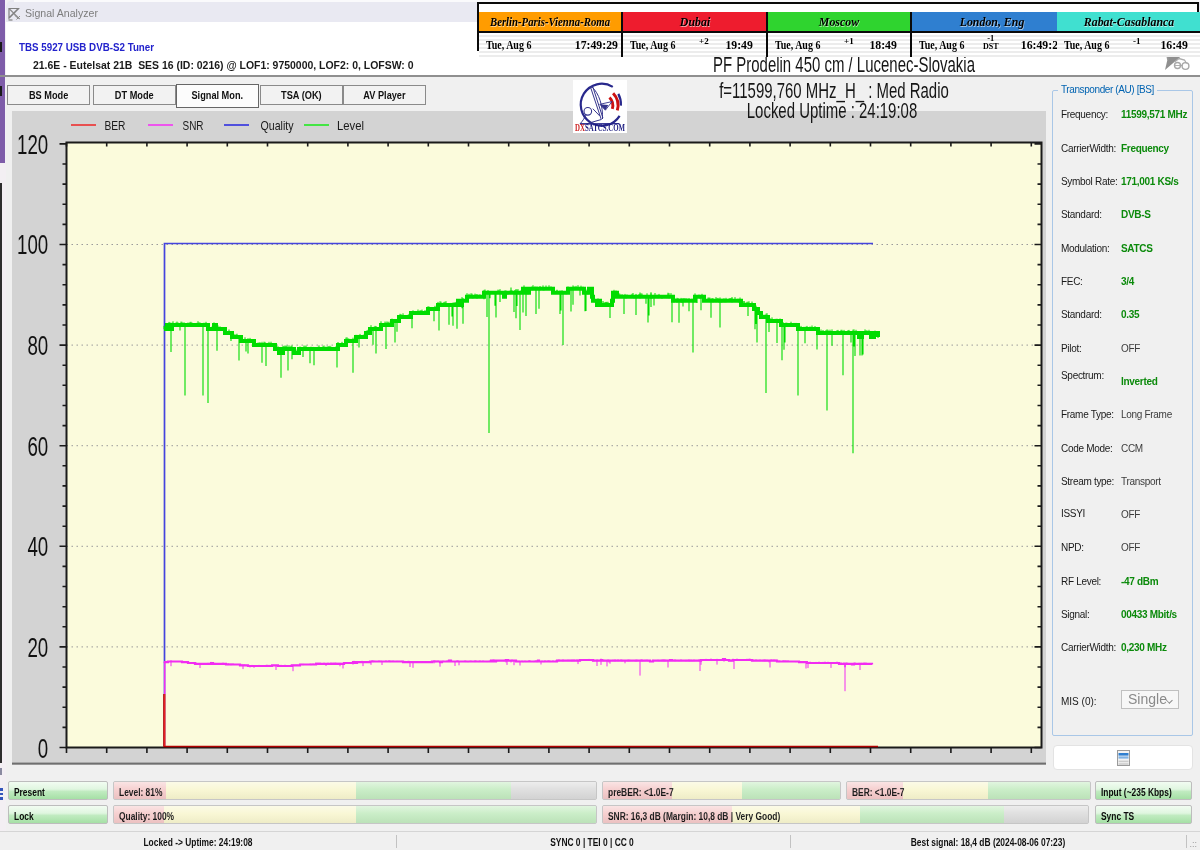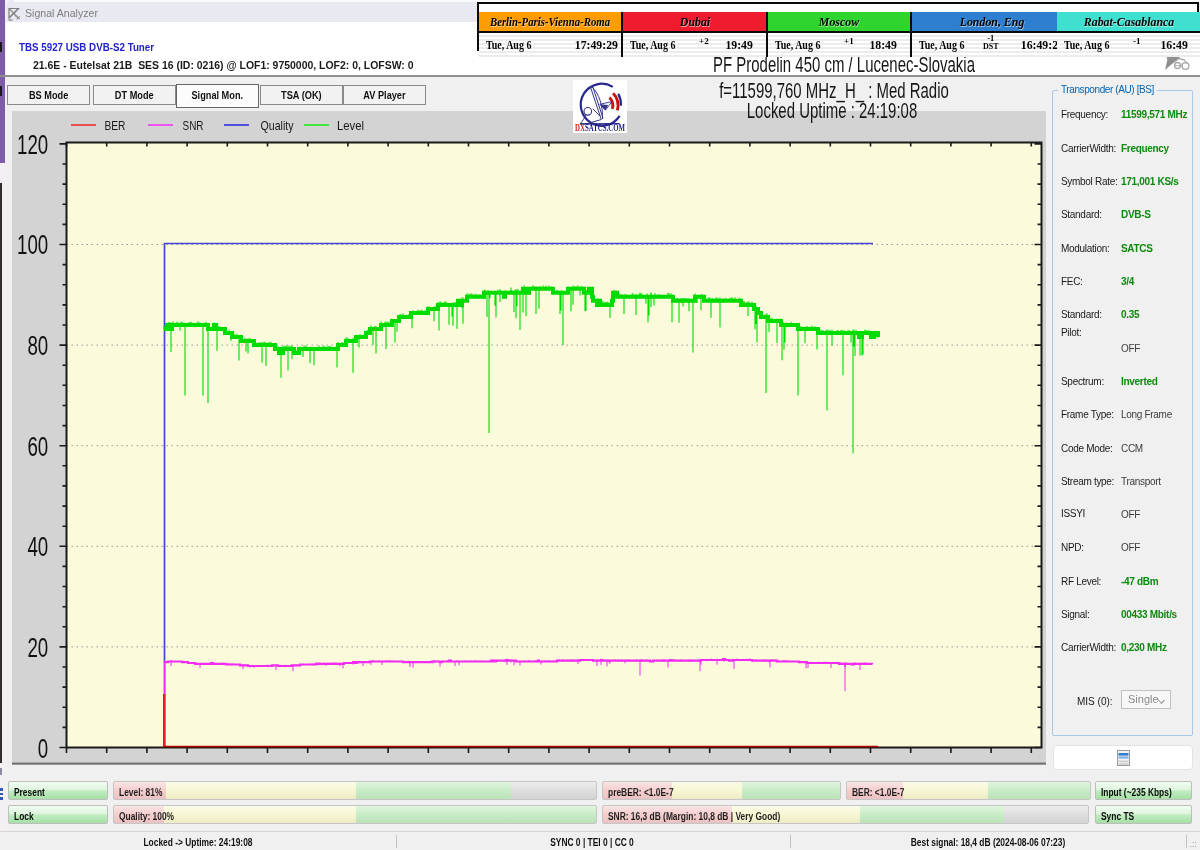--- a/index.html
+++ b/index.html
@@ -30,22 +30,22 @@
 .off.dst { font-size:8px; top:2px; line-height:7.5px; text-align:center; left:71px; }
 .off.dst i { display:block; font-style:normal; font-size:8.5px; }
 #logo { position:absolute; left:573px; top:80px; z-index:6; }
 #sat2 { position:absolute; left:1152px; top:49px; }
 #rpanel { position:absolute; left:1052px; top:90px; width:141px; height:646px; border:1px solid #a9c7e7; border-radius:2px; }
 #rptitle { position:absolute; left:5px; top:-7px; background:#f0f0f0; padding:0 3px; font-size:10px; color:#0063b1; white-space:nowrap; letter-spacing:-0.4px; }
 .pl { position:absolute; left:8px; font-size:10px; color:#1a1a1a; white-space:nowrap; letter-spacing:-0.3px; }
 .pv { position:absolute; left:68px; font-size:10px; white-space:nowrap; letter-spacing:-0.3px; }
 .pv.g { color:#0b8a0b; font-weight:bold; }
 .pv.d { color:#3c3c3c; }
-#mislabel { position:absolute; left:8px; top:605px; font-size:10px; color:#1a1a1a;margin-left:16px; }
-#misbox { position:absolute; left:68px; top:599px; width:50px; height:19px; background:#f7f7f7; border:1px solid #c0c0c0; font-size:11px; color:#8a8a8a; line-height:17px; padding-left:6px; }
+#mislabel { position:absolute; left:8px; top:605px; font-size:10px; color:#1a1a1a; }
+#misbox { position:absolute; left:68px; top:599px; width:58px; height:19px; background:#f7f7f7; border:1px solid #c0c0c0; font-size:14px; color:#8a8a8a; line-height:17px; padding-left:6px; }
 #misbox:after { content:""; position:absolute; right:6px; top:6px; width:5px; height:5px; border-right:1.4px solid #888; border-bottom:1.4px solid #888; transform:rotate(45deg) scale(1,.8); }
 #rbutton { position:absolute; left:1053px; top:745px; width:140px; height:25px; background:#fff; border:1px solid #e3e3e3; border-radius:4px; text-align:center; padding-top:4px; }
 .gbox { position:absolute; height:19px; background:linear-gradient(180deg,#f2fcf2 0%,#e0f6e0 42%,#c0ebc0 56%,#a6e0a6 100%); border:1px solid #bdbdbd; border-radius:2px; }
 .gbox span, .bar span { position:absolute; left:5px; top:3.5px; font-size:10.5px; font-weight:bold; color:#0a0a0a; z-index:2; transform:scaleX(0.8); transform-origin:0 0; white-space:nowrap; }
 .bar { position:absolute; height:19px; border:1px solid #c6c6c6; border-radius:2px; overflow:hidden; background:#dbdbdb; }
 .bar:after { content:""; position:absolute; left:0; top:0; width:100%; height:100%; background:linear-gradient(180deg,rgba(255,255,255,.5) 0%,rgba(255,255,255,.12) 45%,rgba(0,0,0,.04) 100%); z-index:3; }
 #statusbar { position:absolute; left:0; top:831px; width:1200px; height:19px; background:#f0f0f0; border-top:1px solid #d5d5d5; }
 .stxt { position:absolute; top:4px; font-size:10.5px; font-weight:bold; color:#111; transform:translateX(-50%) scaleX(0.8); white-space:nowrap; }
 .sdiv { position:absolute; top:3px; width:1px; height:13px; background:#c2c2c2; }
 #lstrip-purple { position:absolute; left:0; top:0; width:5px; height:163px; background:#7e5ca9; }
@@ -225,23 +225,23 @@
     <div class="pl" style="top:85px">Symbol Rate:</div>
     <div class="pv g" style="top:85px">171,001 KS/s</div>
     <div class="pl" style="top:118px">Standard:</div>
     <div class="pv g" style="top:118px">DVB-S</div>
     <div class="pl" style="top:152px">Modulation:</div>
     <div class="pv g" style="top:152px">SATCS</div>
     <div class="pl" style="top:185px">FEC:</div>
     <div class="pv g" style="top:185px">3/4</div>
     <div class="pl" style="top:218px">Standard:</div>
     <div class="pv g" style="top:218px">0.35</div>
-    <div class="pl" style="top:236px">Pilot:</div>
+    <div class="pl" style="top:252px">Pilot:</div>
     <div class="pv d" style="top:252px">OFF</div>
-    <div class="pl" style="top:285px">Spectrum:</div>
+    <div class="pl" style="top:279px">Spectrum:</div>
     <div class="pv g" style="top:285px">Inverted</div>
     <div class="pl" style="top:318px">Frame Type:</div>
     <div class="pv d" style="top:318px">Long Frame</div>
     <div class="pl" style="top:352px">Code Mode:</div>
     <div class="pv d" style="top:352px">CCM</div>
     <div class="pl" style="top:385px">Stream type:</div>
     <div class="pv d" style="top:385px">Transport</div>
     <div class="pl" style="top:417px">ISSYI</div>
     <div class="pv d" style="top:418px">OFF</div>
     <div class="pl" style="top:451px">NPD:</div>

